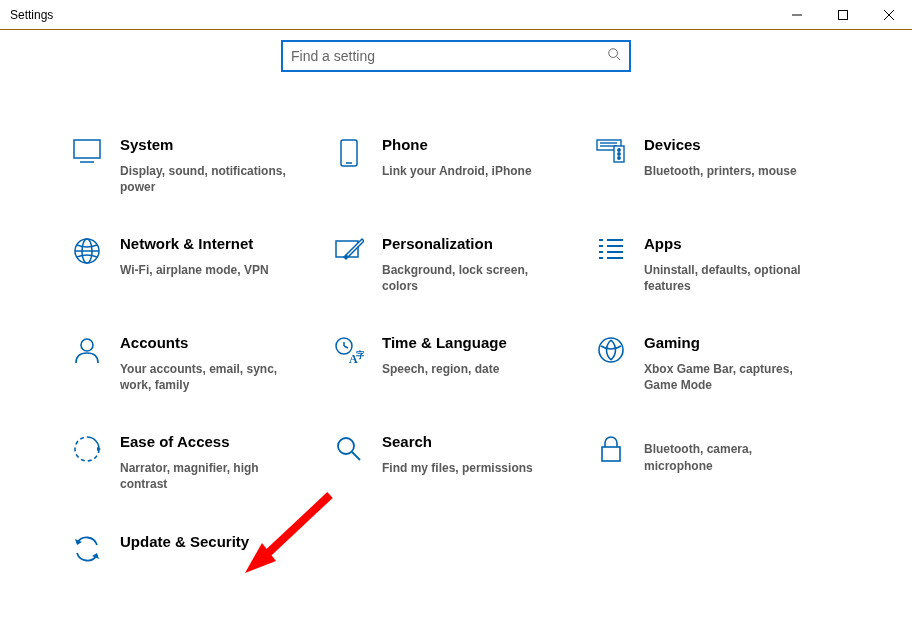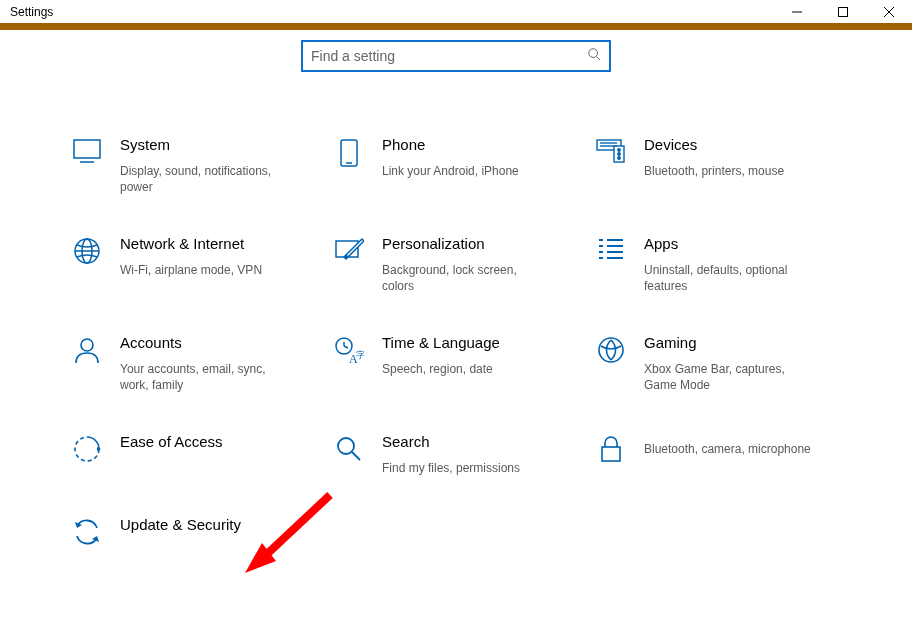--- a/index.html
+++ b/index.html
@@ -10,21 +10,21 @@
       width: 912px;
       height: 626px;
       overflow: hidden;
       position: relative;
     }
     .titlebar {
       height: 30px;
       display: flex;
       align-items: center;
       justify-content: space-between;
-      border-bottom: 7px solid #a16207;
+      border-bottom: 1px solid #a16207;
       padding-left: 10px;
     }
     .titlebar .title {
       font-size: 12px;
       color: #000;
     }
     .window-controls {
       display: flex;
       height: 100%;
     }
@@ -39,21 +39,21 @@
       color: #000;
     }
     .win-btn svg { display:block; }
 
     .search-wrap {
       display: flex;
       justify-content: center;
       margin-top: 10px;
     }
     .search-box {
-      width: 310px;
+      width: 350px;
       height: 32px;
       border: 2px solid #0a6fd1;
       display: flex;
       align-items: center;
       padding: 0 8px;
       position: relative;
     }
     .search-box input {
       flex: 1;
       border: none;
@@ -66,20 +66,21 @@
     .search-icon {
       color: #555;
     }
 
     .grid {
       display: grid;
       grid-template-columns: repeat(3, 1fr);
       column-gap: 0px;
       row-gap: 40px;
       padding: 64px 56px 20px 70px;
+      font-weight: bold;
     }
     .tile {
       display: flex;
       align-items: flex-start;
       gap: 16px;
       cursor: default;
       padding-right: 20px;
     }
     .tile .icon-slot {
       width: 34px;
@@ -289,20 +290,21 @@
   <div class="tile">
     <div class="icon-slot">
       <svg width="28" height="28" viewBox="0 0 28 28" fill="none" stroke="#0063B1" stroke-width="1.6">
           <path d="M26 14 A12 12 0 1 1 14 2" stroke-dasharray="4 3"></path>
           <path d="M14 2 A12 12 0 0 1 26 14"></path>
           <polygon points="24,16 28,14 24,12" fill="#0063B1" stroke="none"></polygon>
         </svg>
     </div>
     <div class="text-slot">
       <div class="tile-title">Ease of Access</div>
+      <div class="tile-desc">Narrator, magnifier, high contrast</div>
     </div>
   </div>
 
   <div class="tile">
     <div class="icon-slot">
       <svg width="28" height="28" viewBox="0 0 28 28" fill="none" stroke="#0063B1" stroke-width="1.8">
           <circle cx="11" cy="11" r="8"></circle>
           <line x1="17" y1="17" x2="25" y2="25"></line>
         </svg>
     </div>

